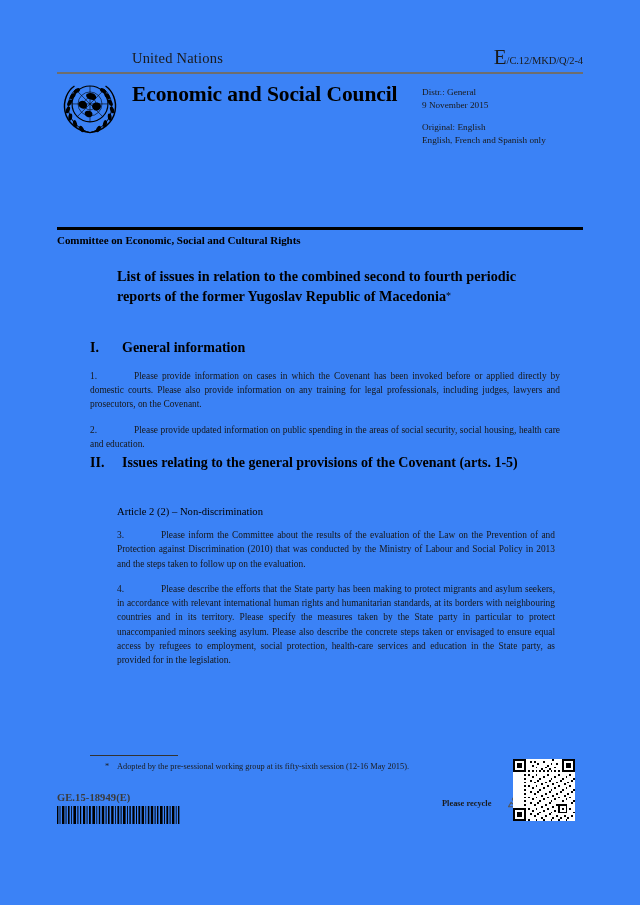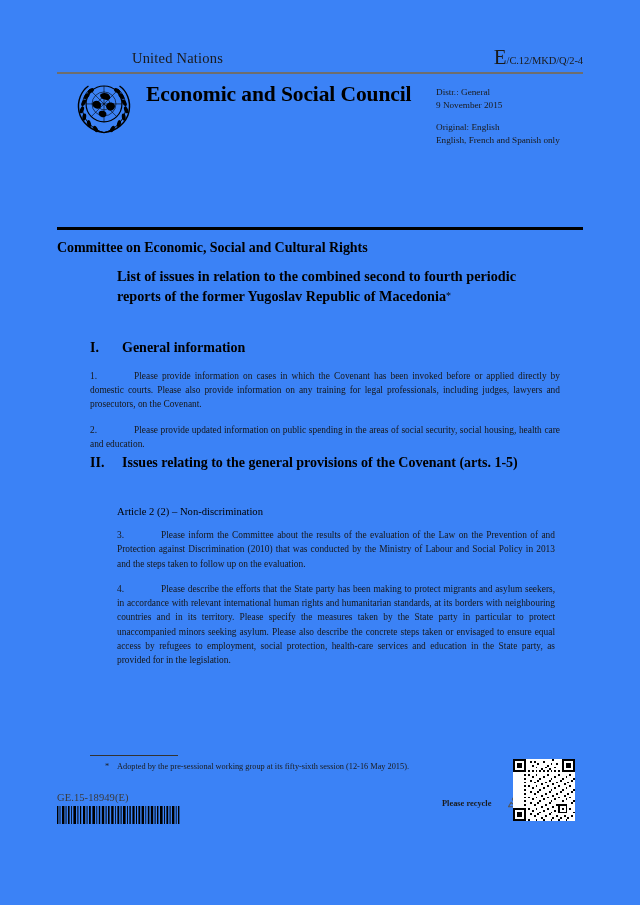--- a/index.html
+++ b/index.html
@@ -62,21 +62,21 @@
     position: absolute;
     left: 57px;
     top: 72px;
     width: 526px;
     height: 2px;
     background: #6e6e6e;
   }
 
   .mast-body {
     position: absolute;
-    left: 71px;
+    left: 57px;
     top: 78px;
     width: 526px;
     height: 80px;
   }
   .un-emblem {
     position: absolute;
     left: 3px;
     top: 2px;
     width: 60px;
     height: 55px;
@@ -108,22 +108,22 @@
     top: 227px;
     width: 526px;
     height: 3px;
     background: #000000;
   }
 
   
   .committee {
     position: absolute;
     left: 57px;
-    top: 240px;
-    font-size: 14px;
+    top: 234px;
+    font-size: 11px;
     font-weight: bold;
     letter-spacing: -0.05px;
     color: #000;
   }
 
   
   .doc-title {
     position: absolute;
     left: 117px;
     top: 266px;
@@ -213,20 +213,21 @@
     width: 12px;
   }
 
   .jobno {
     position: absolute;
     left: 57px;
     top: 792px;
     font-size: 10.5px;
     color: #3a3a3a;
     letter-spacing: 0.1px;
+    font-weight: bold;
   }
   .barcode {
     position: absolute;
     left: 57px;
     top: 806px;
     width: 124px;
     height: 18px;
   }
 
   .recycle-wrap {

